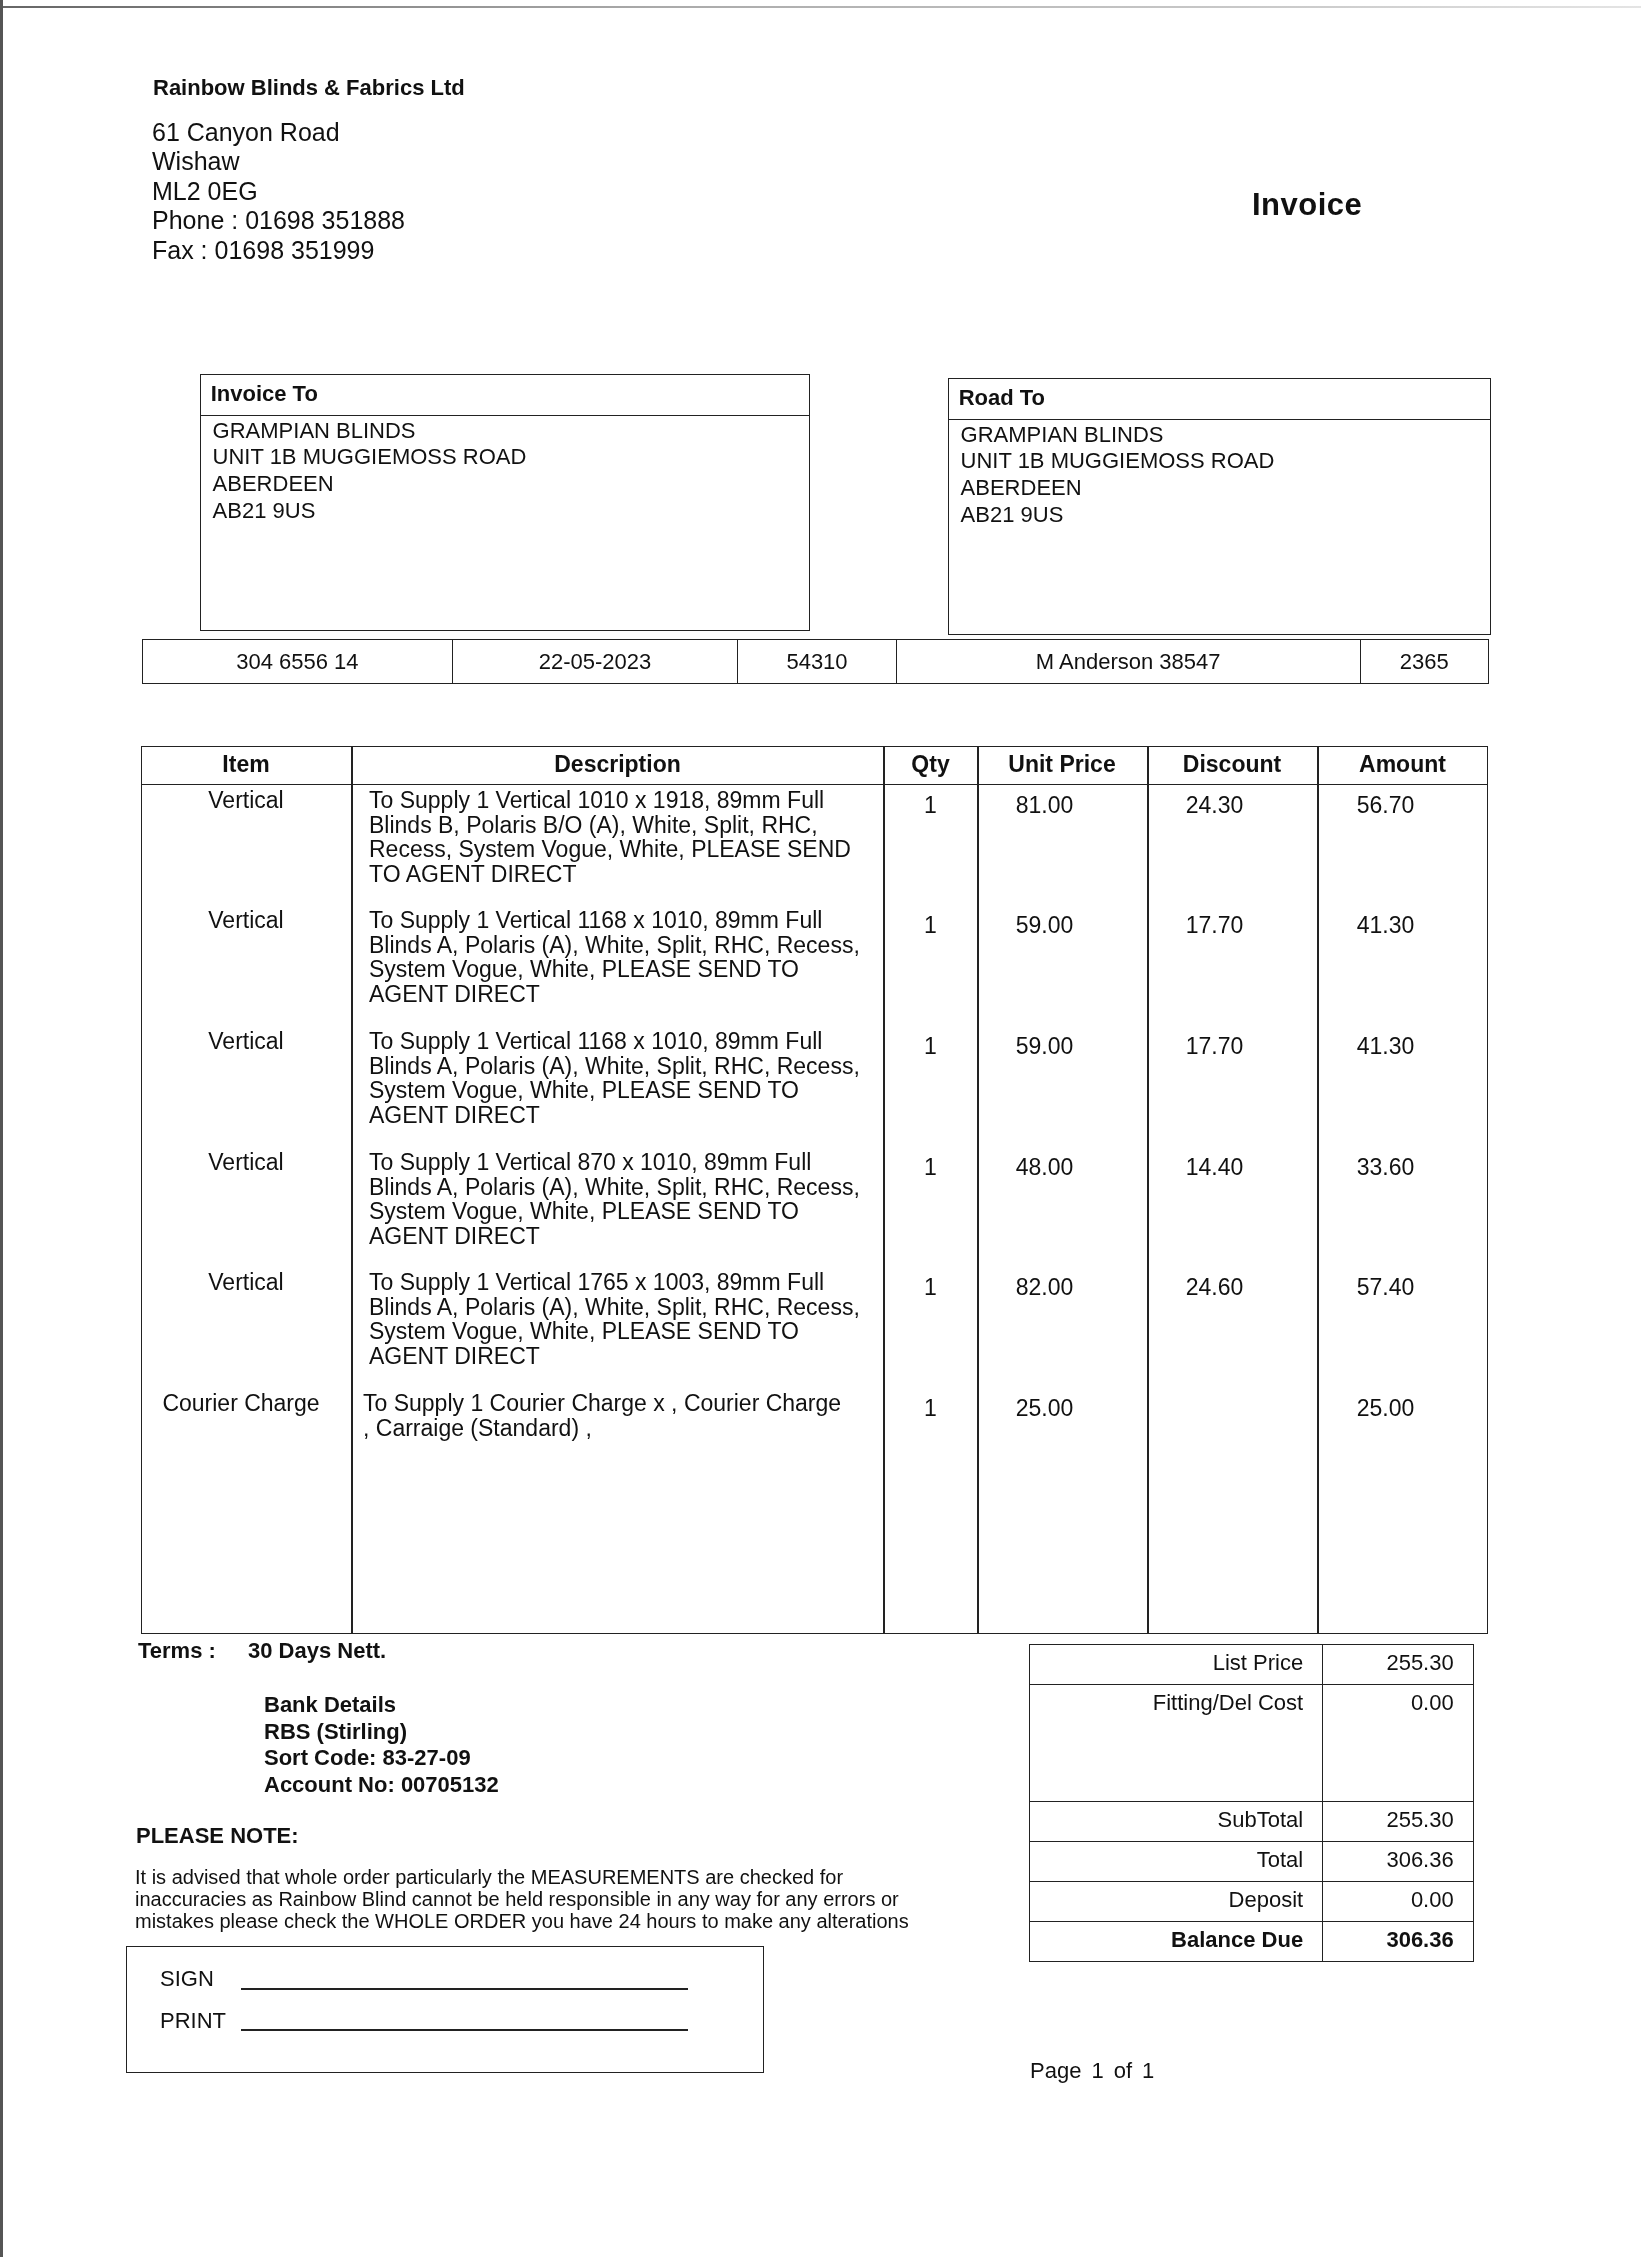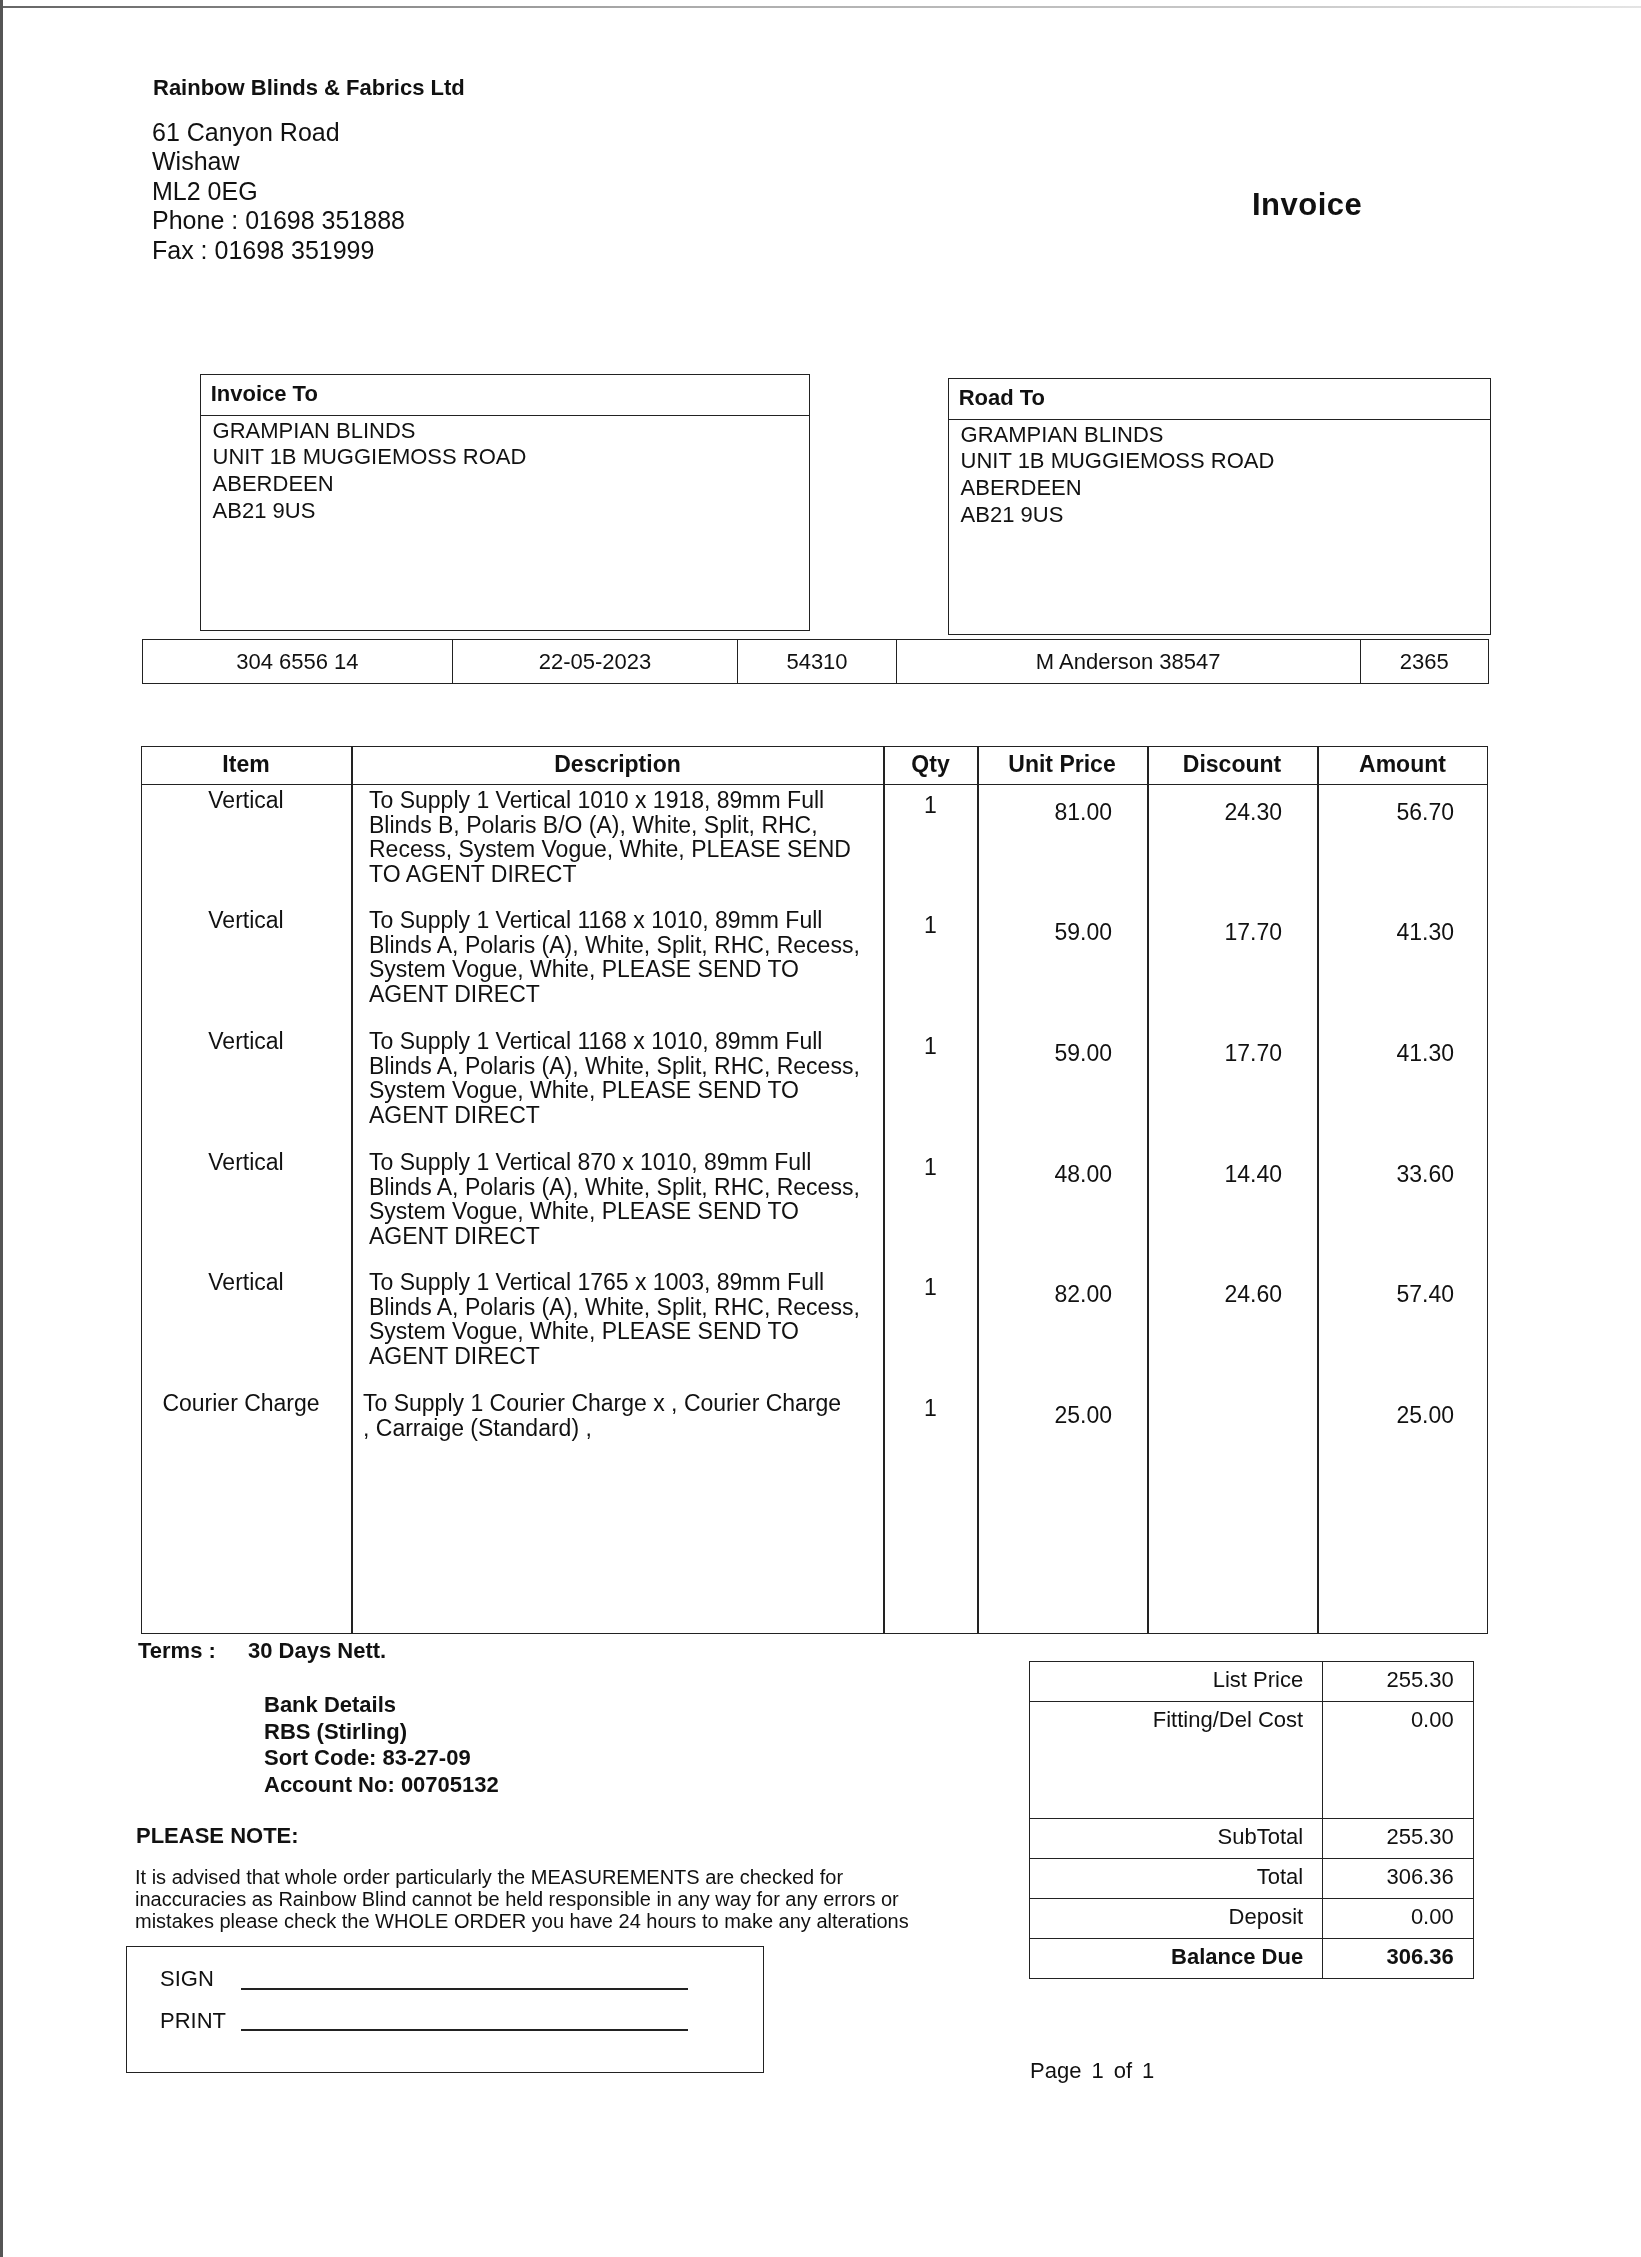--- a/index.html
+++ b/index.html
@@ -33,36 +33,36 @@
   
   .items { left: 141px; top: 746px; width: 1347px; height: 888px; }
   .items-frame { position: absolute; left: 0; top: 0; width: 1347px; height: 888px; border: 1.9px solid #222; box-sizing: border-box; }
   .items-hdr { position: absolute; left: 0; top: 0; width: 1347px; height: 39px; border-bottom: 1.9px solid #222; box-sizing: border-box; }
   .col-line { position: absolute; top: 0; width: 1.9px; height: 888px; background: #222; }
   .hcell { position: absolute; top: 0; height: 39px; line-height: 37px; text-align: center; font-weight: bold; font-size: 23px; }
   .row { position: absolute; left: 0; width: 1347px; }
   .cell { position: absolute; font-size: 23px; line-height: 24.6px; }
   .cell.item { text-align: center; }
   .cell.qty { text-align: center; }
-  .cell.num { text-align: right; margin-top: 7px; }
+  .cell.num { text-align: center; }
 
   
   .terms-label { left: 138px; top: 1638px; font-weight: bold; font-size: 22px; }
   .terms-value { left: 248px; top: 1638px; font-weight: bold; font-size: 22px; }
   .bank { left: 264px; top: 1692px; font-weight: bold; font-size: 22px; line-height: 26.6px; }
   .note-title { left: 136px; top: 1823px; font-weight: bold; font-size: 22px; }
   .note-text { left: 135px; top: 1866px; width: 869px; font-size: 20px; line-height: 22px; }
 
   
   .sign-box { left: 126px; top: 1946px; width: 638px; height: 127px; border: 1.9px solid #222; box-sizing: border-box; }
   .sign-label { position: absolute; left: 33px; font-size: 22px; }
   .sign-line { position: absolute; left: 114px; width: 447px; height: 1.9px; background: #222; }
 
   
-  .totals { left: 1029px; top: 1644px; width: 445px; margin-top: 17px; }
+  .totals { left: 1029px; top: 1644px; width: 445px; }
   .totals td { border: 1.9px solid #222; font-size: 22px; text-align: right; padding: 0 19.3px; height: 39px; vertical-align: top; line-height: 35px; }
   .totals td.lbl { width: 254px; }
   .totals td.val { width: 111px; }
   .totals tr.spacer td { height: 116px; }
   .totals tr.bold td { font-weight: bold; }
 
   .page-num { left: 1030px; top: 2058px; font-size: 22px; word-spacing: 3.9px; }
 </style>
 </head>
 <body>

